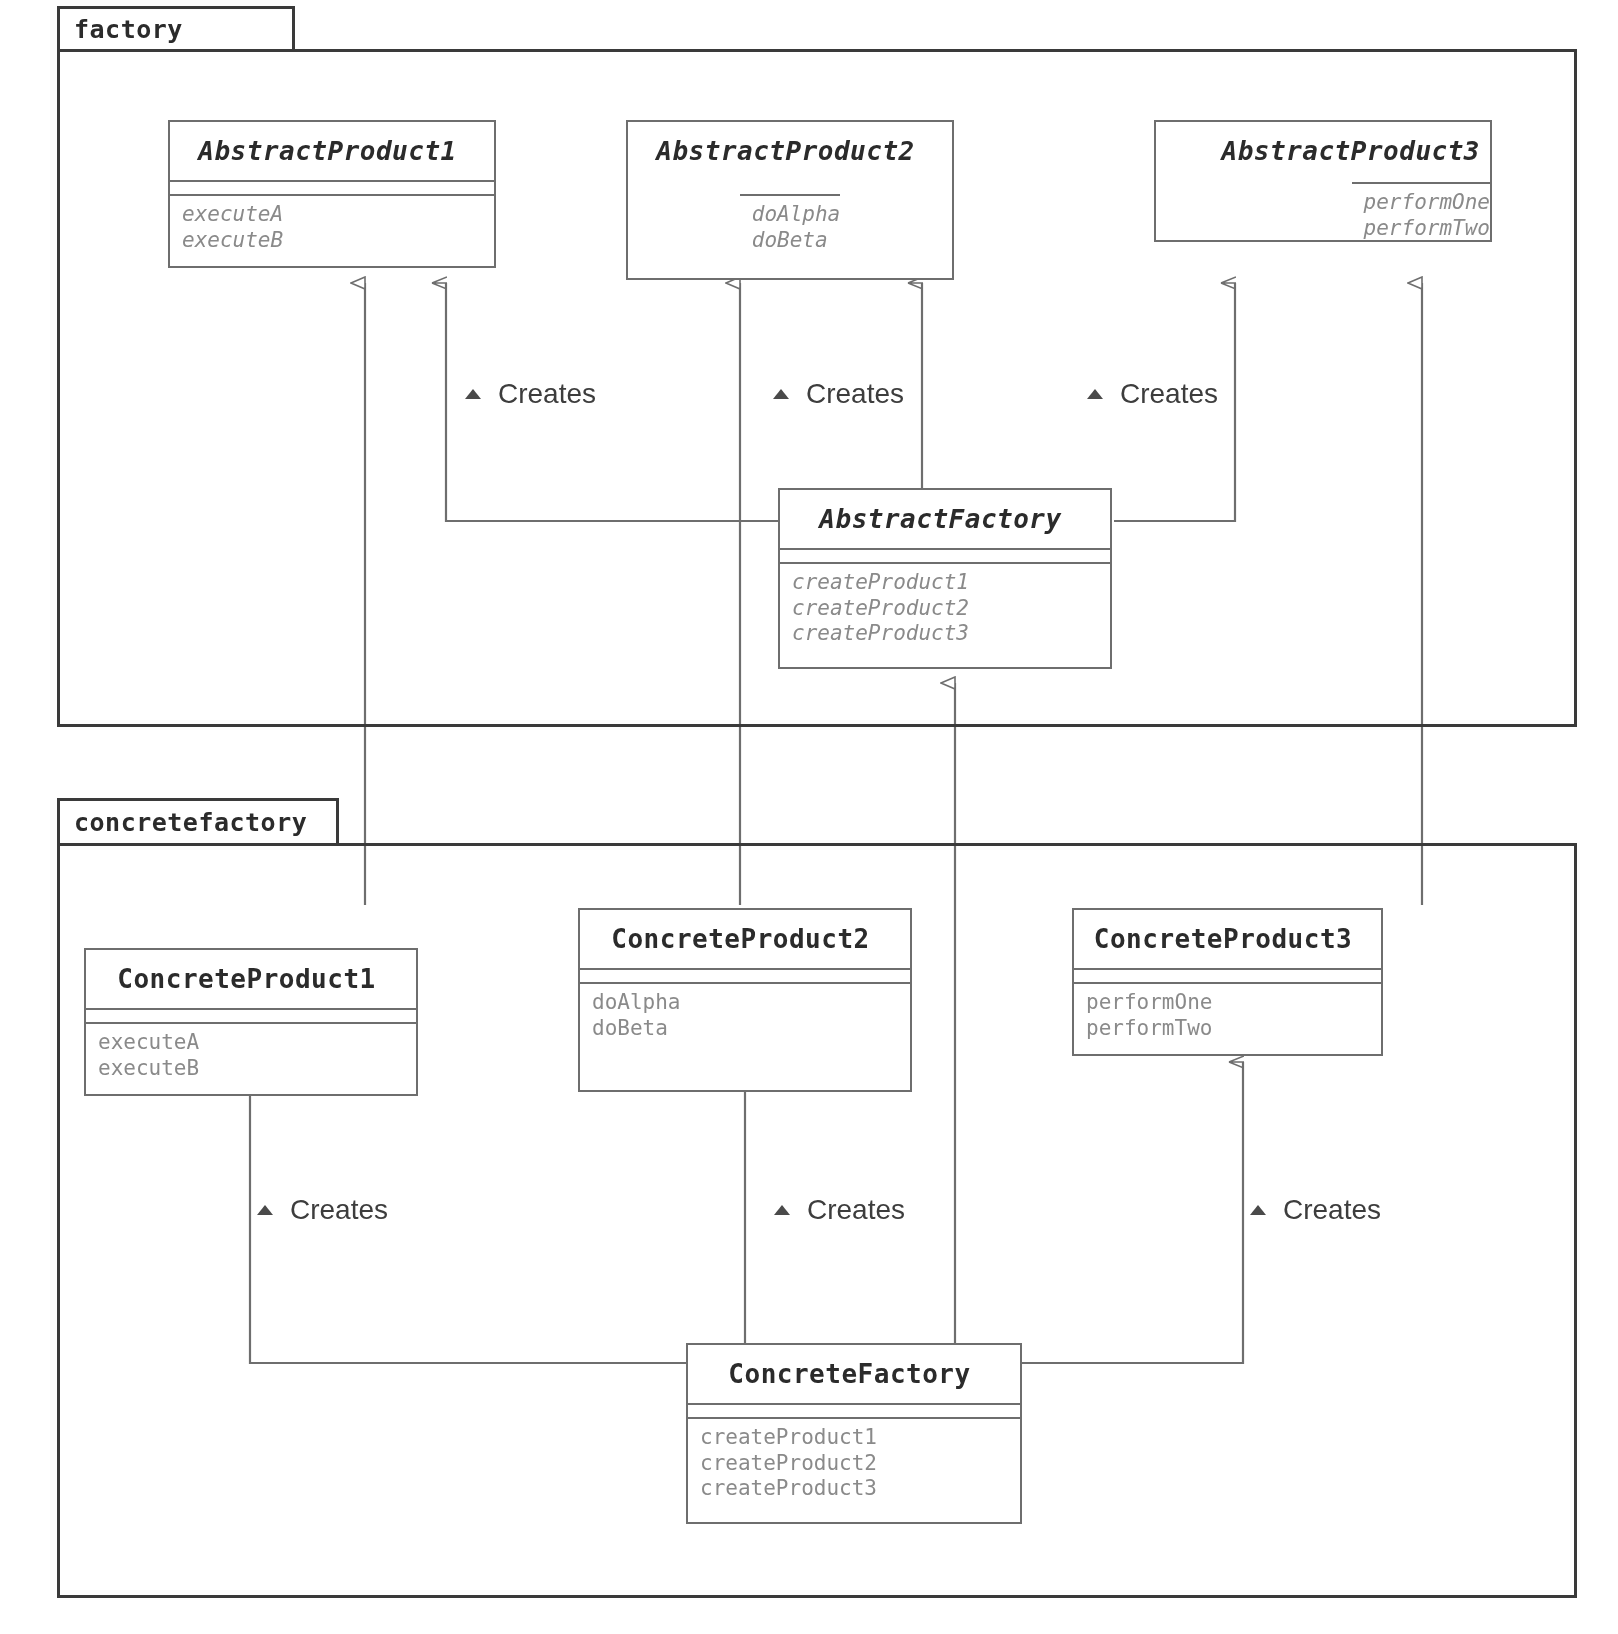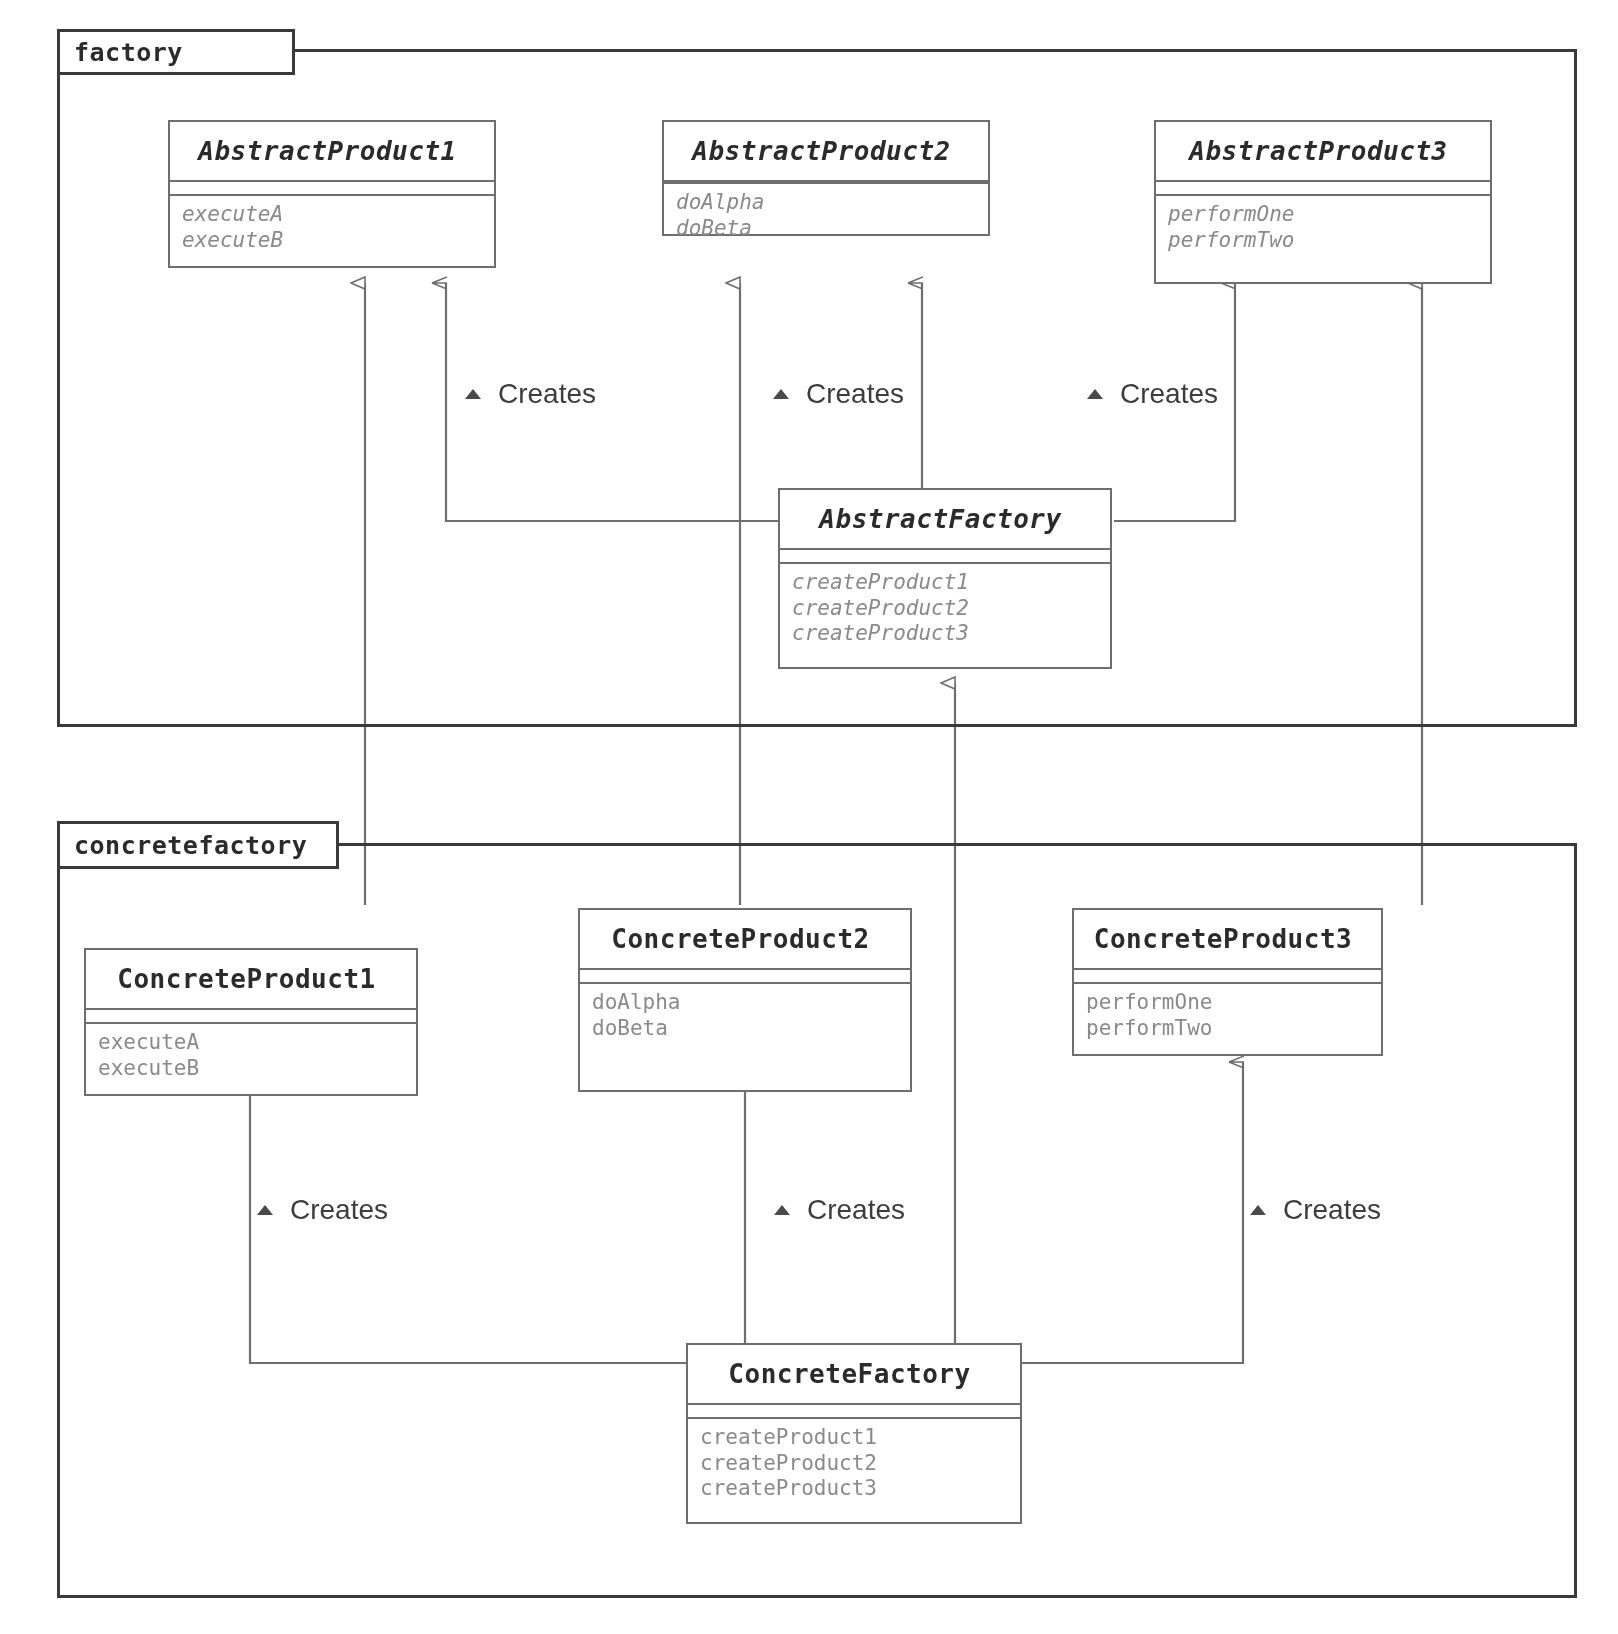--- a/index.html
+++ b/index.html
@@ -28,21 +28,20 @@
 
   
   .pkg-tab {
     position: absolute;
     box-sizing: border-box;
     border: 3px solid #3a3a3a;
     background: #ffffff;
     display: flex;
     align-items: center;
     z-index: 5;
-    margin-top: 23px;
   }
   .pkg-tab-label {
     font-family: "DejaVu Sans Mono", "Liberation Mono", monospace;
     font-weight: bold;
     font-size: 25px;
     color: #2b2b2b;
     padding-left: 14px;
     letter-spacing: 0.5px;
     white-space: nowrap;
   }
@@ -167,30 +166,30 @@
 
   <div class="cls" style="left:168px; top:120px; width:328px; height:148px;">
     <div class="cls-name abstract">AbstractProduct1</div>
     <div class="cls-attrs"></div>
     <div class="cls-ops">
       <div class="op abstract">executeA</div>
       <div class="op abstract">executeB</div>
     </div>
   </div>
 
-  <div class="cls" style="left:662px; top:120px; width:328px; height:116px;">
+  <div class="cls" style="left:626px; top:120px; width:328px; height:160px;align-items:center;">
     <div class="cls-name abstract">AbstractProduct2</div>
     <div class="cls-attrs"></div>
     <div class="cls-ops">
       <div class="op abstract">doAlpha</div>
       <div class="op abstract">doBeta</div>
     </div>
   </div>
 
-  <div class="cls" style="left:1154px; top:120px; width:338px; height:164px;">
+  <div class="cls" style="left:1154px; top:120px; width:338px; height:122px;align-items:flex-end;">
     <div class="cls-name abstract">AbstractProduct3</div>
     <div class="cls-attrs"></div>
     <div class="cls-ops">
       <div class="op abstract">performOne</div>
       <div class="op abstract">performTwo</div>
     </div>
   </div>
 
   <div class="cls" style="left:778px; top:488px; width:334px; height:181px;">
     <div class="cls-name abstract">AbstractFactory</div>

